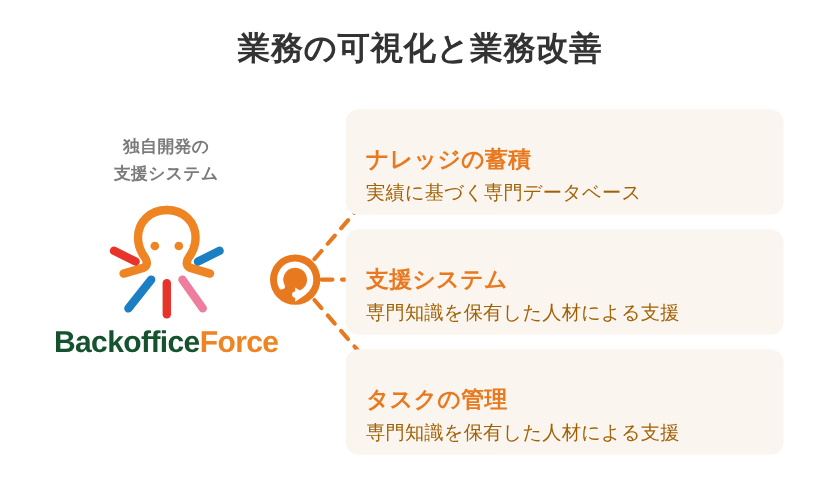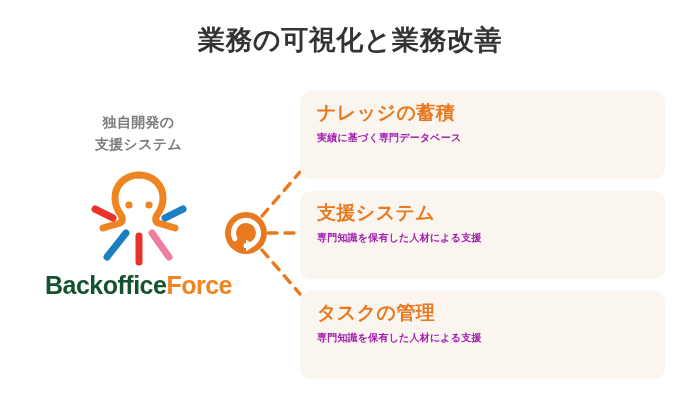--- a/index.html
+++ b/index.html
@@ -90,45 +90,45 @@
     left: 0;
     top: 0;
     width: 700px;
     height: 413px;
     pointer-events: none;
   }
 
   
   .card {
     position: absolute;
-    left: 300px;
+    left: 288px;
     width: 365px;
     height: 88px;
     background: #FBF5F0;
     border-radius: 11px;
     box-sizing: border-box;
-    padding: 10px 0 0 17px;
+    padding: 31px 0 0 17px;
   }
   #card-0 { top: 91px; }
   #card-1 { top: 191px; }
   #card-2 { top: 291px; }
 
   .card-heading {
     font-size: 19px;
     font-weight: 700;
     color: #E8791E;
     line-height: 1.25;
     letter-spacing: 0.4px;
     white-space: nowrap;
   }
   .card-body {
     margin-top: 6px;
-    font-size: 10px;
-    font-weight: 700;
-    color: #a21caf;
+    font-size: 16px;
+    font-weight: 400;
+    color: #a16207;
     line-height: 1.3;
     letter-spacing: 0.2px;
     white-space: nowrap;
   }
 </style>
 </head>
 <body>
 
 <div id="slide">
 

